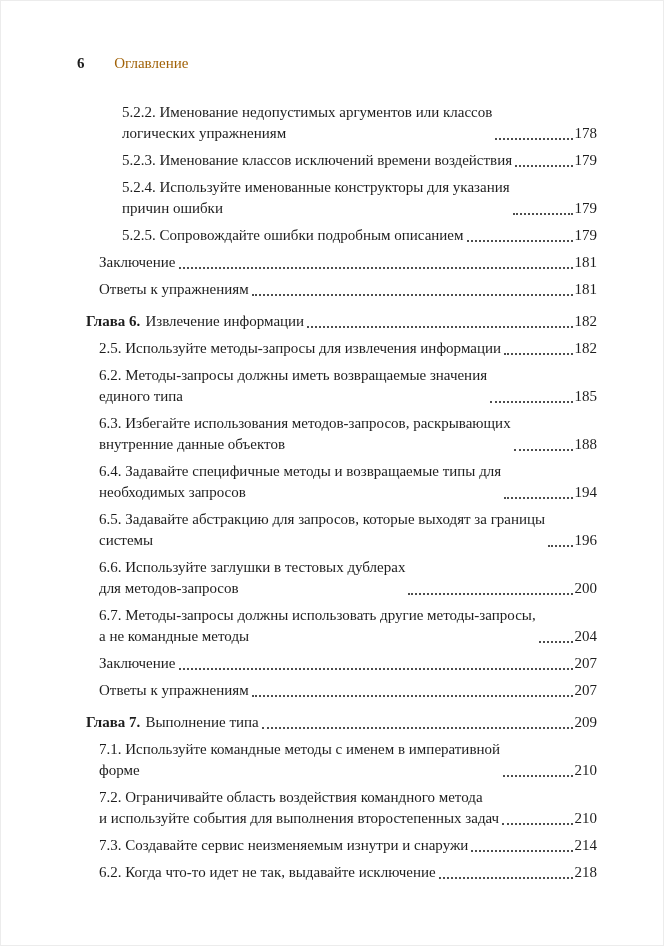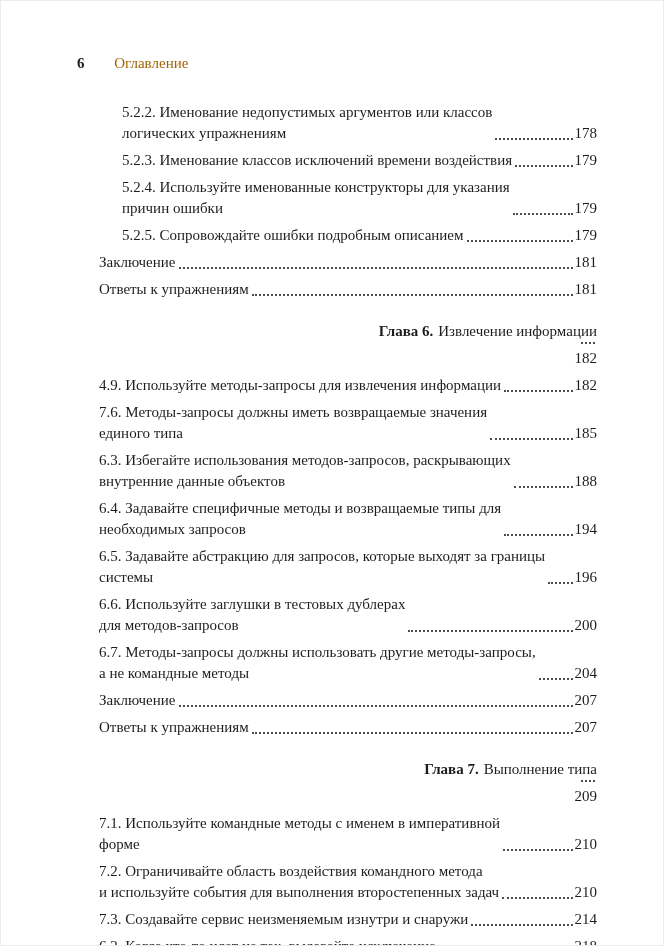--- a/index.html
+++ b/index.html
@@ -34,22 +34,21 @@
   .toc {
     margin-left: 9px;
   }
   .toc-entry {
     display: flex;
     align-items: flex-end;
     margin: 0 0 6px 13px;
   }
   .toc-entry.level-chapter {
     margin-left: 0;
-    margin-top: 21px;
-    flex-direction: column;
+    margin-top: 11px;
   }
   .toc-entry.level-sub2 {
     margin-left: 13px;
   }
   .toc-entry.level-sub3 {
     margin-left: 36px;
   }
   .entry-text {
     flex: 0 1 auto;
   }
@@ -113,26 +112,26 @@
       <span class="entry-text"><span class="entry-title">Ответы к упражнениям</span></span>
       <span class="dots"></span>
       <span class="pagenum">181</span>
     </div>
       <div class="toc-entry level-chapter">
       <span class="entry-text"><span class="entry-label">Глава 6.</span><span class="entry-title">Извлечение информации</span></span>
       <span class="dots"></span>
       <span class="pagenum">182</span>
     </div>
       <div class="toc-entry level-sub2">
-      <span class="entry-text"><span class="entry-title">4.9. Используйте методы-запросы для извлечения информации</span></span>
+      <span class="entry-text"><span class="entry-title">2.5. Используйте методы-запросы для извлечения информации</span></span>
       <span class="dots"></span>
       <span class="pagenum">182</span>
     </div>
       <div class="toc-entry level-sub2">
-      <span class="entry-text"><span class="entry-title">7.6. Методы-запросы должны иметь возвращаемые значения
+      <span class="entry-text"><span class="entry-title">6.2. Методы-запросы должны иметь возвращаемые значения
 единого типа</span></span>
       <span class="dots"></span>
       <span class="pagenum">185</span>
     </div>
       <div class="toc-entry level-sub2">
       <span class="entry-text"><span class="entry-title">6.3. Избегайте использования методов-запросов, раскрывающих
 внутренние данные объектов</span></span>
       <span class="dots"></span>
       <span class="pagenum">188</span>
     </div>

